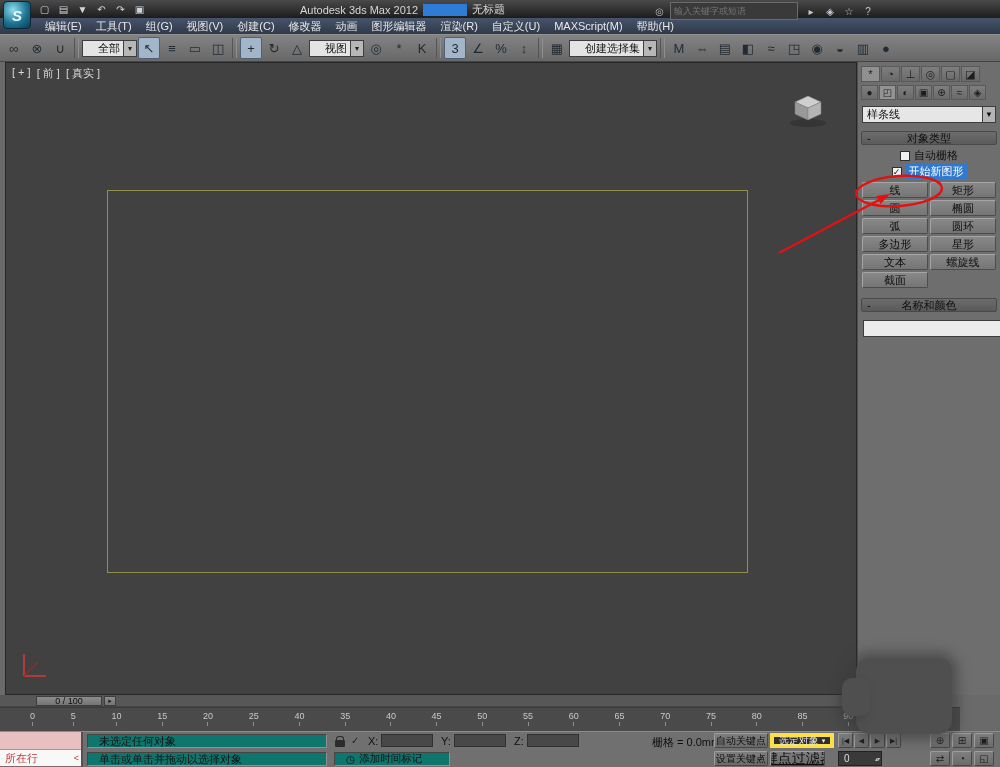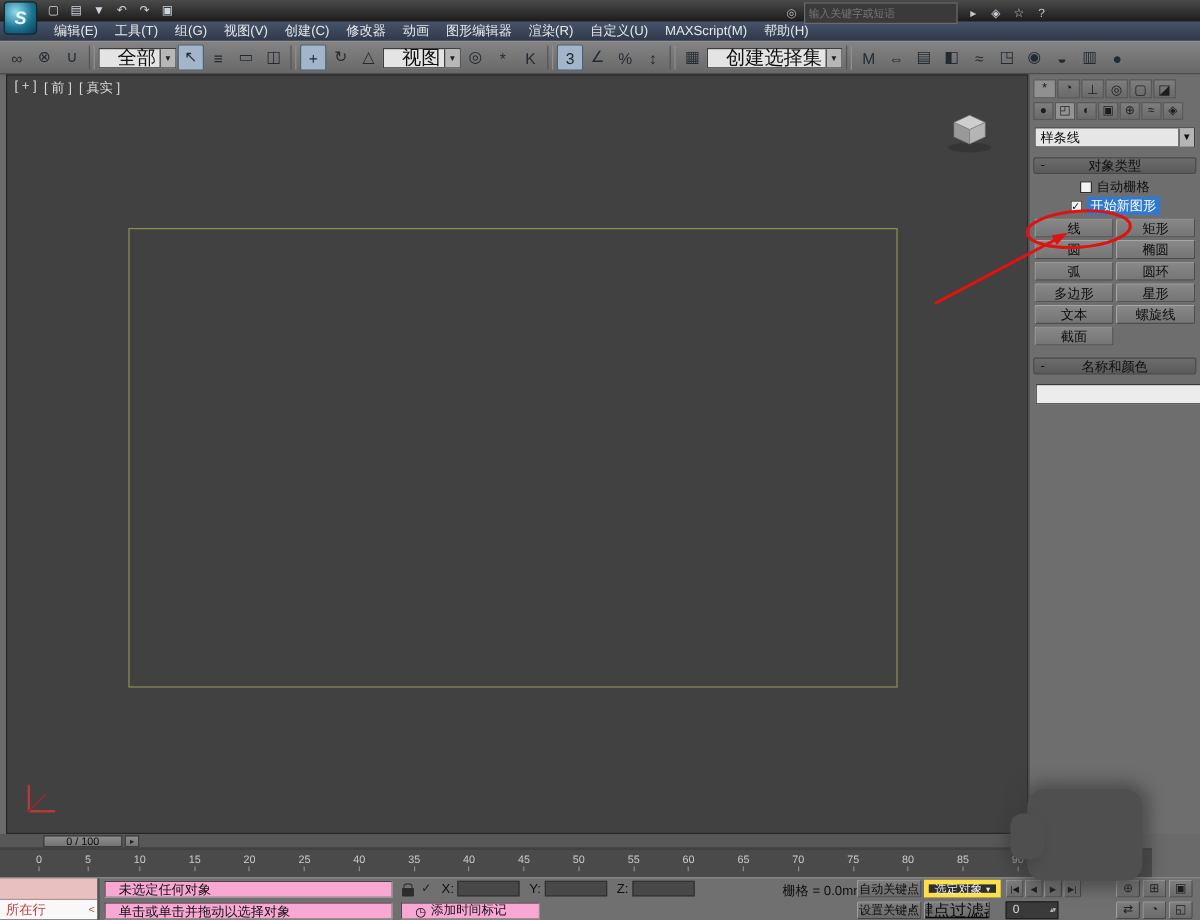--- a/index.html
+++ b/index.html
@@ -32,21 +32,21 @@
   .menu-item { padding:0 7px; height:16px; line-height:16px; color:#e8e8e8; font-size:11px; white-space:nowrap; }
   
   .toolbar { height:28px; background:linear-gradient(#838383,#686868); border-top:1px solid #919191;
     border-bottom:1px solid #454545; display:flex; align-items:center; padding:0 3px; gap:1px; overflow:hidden; }
   .tb-item { width:22px; height:22px; display:flex; align-items:center; justify-content:center;
     font-size:13px; color:#222b33; flex:none; }
   .tb-item.pressed { background:#a3b6c9; border:1px solid #4e6175; border-radius:2px; }
   .tb-item.divider { width:5px; height:20px; border-left:1px solid #555; border-right:1px solid #8f8f8f;
     margin:0 2px; color:transparent; }
   .tb-item.dropdown { width:auto; height:17px; background:#e4e4e4; border:1px solid #3e3e3e; color:#111;
-    font-size:16px; padding:0 16px 0 15px; position:relative; justify-content:flex-start; white-space:nowrap; }
+    font-size:11px; padding:0 16px 0 15px; position:relative; justify-content:flex-start; white-space:nowrap; }
   .tb-item.dropdown::after { content:"▾"; position:absolute; right:0; top:0; bottom:0; width:12px;
     background:#b7b7b7; border-left:1px solid #3e3e3e; font-size:8px; color:#222;
     display:flex; align-items:center; justify-content:center; }
   
   .mid { position:absolute; top:62px; left:0; width:1000px; height:633px; }
   .viewport { position:absolute; left:5px; top:0; width:852px; height:633px; background:#414141;
     border:1px solid #272727; }
   .vp-label { position:absolute; left:6px; top:3px; display:flex; gap:6px; color:#d9d9d9; font-size:11px; }
   .spline-rect { position:absolute; left:101px; top:127px; width:641px; height:383px;
     border:1px solid #8f8f4e; }
@@ -100,22 +100,22 @@
   .tick { font-size:9px; color:#c9c9c9; text-align:center; }
   .tick::after { content:""; display:block; width:1px; height:4px; background:#8d8d8d; margin:1px auto 0; }
   
   .status { position:absolute; top:731px; left:0; width:1000px; height:36px; background:#707070;
     border-top:1px solid #8c8c8c; }
   .mini-listener { position:absolute; left:0; top:0; width:83px; height:36px; border-right:2px solid #525252; }
   .ml-pink { height:18px; background:#e9c0c0; border-bottom:1px solid #b59090; }
   .ml-white { height:16px; background:#f8f8f8; color:#c23b3b; font-size:11px; display:flex;
     align-items:center; padding-left:5px; position:relative; }
   .ml-scroll { position:absolute; right:2px; font-size:9px; color:#c23b3b; }
-  .sunken { position:absolute; background:#f9a8d4; border:1px solid; border-color:#454545 #909090 #909090 #454545;
-    color:#121212; font-size:11px; display:flex; align-items:center; padding:0 11px; white-space:nowrap; overflow:hidden;font-family:Liberation Serif, serif; }
+  .sunken { position:absolute; background:#0f766e; border:1px solid; border-color:#454545 #909090 #909090 #454545;
+    color:#121212; font-size:11px; display:flex; align-items:center; padding:0 11px; white-space:nowrap; overflow:hidden; }
   .sel-status { left:87px; top:2px; width:240px; height:14px; }
   .prompt { left:87px; top:20px; width:240px; height:14px; }
   .lock { position:absolute; left:335px; top:8px; width:10px; height:7px; background:#2c2c2c; border-radius:1px; }
   .lock::before { content:""; position:absolute; left:1px; top:-4px; width:6px; height:4px;
     border:1.5px solid #2c2c2c; border-bottom:none; border-radius:3px 3px 0 0; }
   .abs-toggle { position:absolute; left:351px; top:3px; font-size:10px; color:#222; }
   .coord-label { position:absolute; top:3px; font-size:11px; color:#0f0f0f; }
   .coord-field { position:absolute; top:2px; width:52px; height:13px; background:#484848; border:1px solid #313131; }
   .grid-label { position:absolute; left:652px; top:3px; font-size:11px; color:#0f0f0f; white-space:nowrap; }
   .btn { position:absolute; background:linear-gradient(#7e7e7e,#6b6b6b); border:1px solid;
@@ -157,20 +157,25 @@
   <div class="title-bar">
     <div class="logo">S</div>
     <div class="qa">
         <span class="qa-icon">▢</span>
         <span class="qa-icon">▤</span>
         <span class="qa-icon">▼</span>
         <span class="qa-icon">↶</span>
         <span class="qa-icon">↷</span>
         <span class="qa-icon">▣</span>
       </div>
+    <div class="title-center">
+      <span>Autodesk 3ds Max 2012</span>
+      <span class="title-hl"></span>
+      <span>无标题</span>
+    </div>
     <div class="title-right">
       <span class="search-glyph">◎</span>
       <input class="search-input" placeholder="输入关键字或短语" style="">
       <span style="display:flex;gap:5px;">
           <span class="tr-icon">▸</span>
           <span class="tr-icon">◈</span>
           <span class="tr-icon">☆</span>
           <span class="tr-icon">?</span>
         </span>
     </div>

